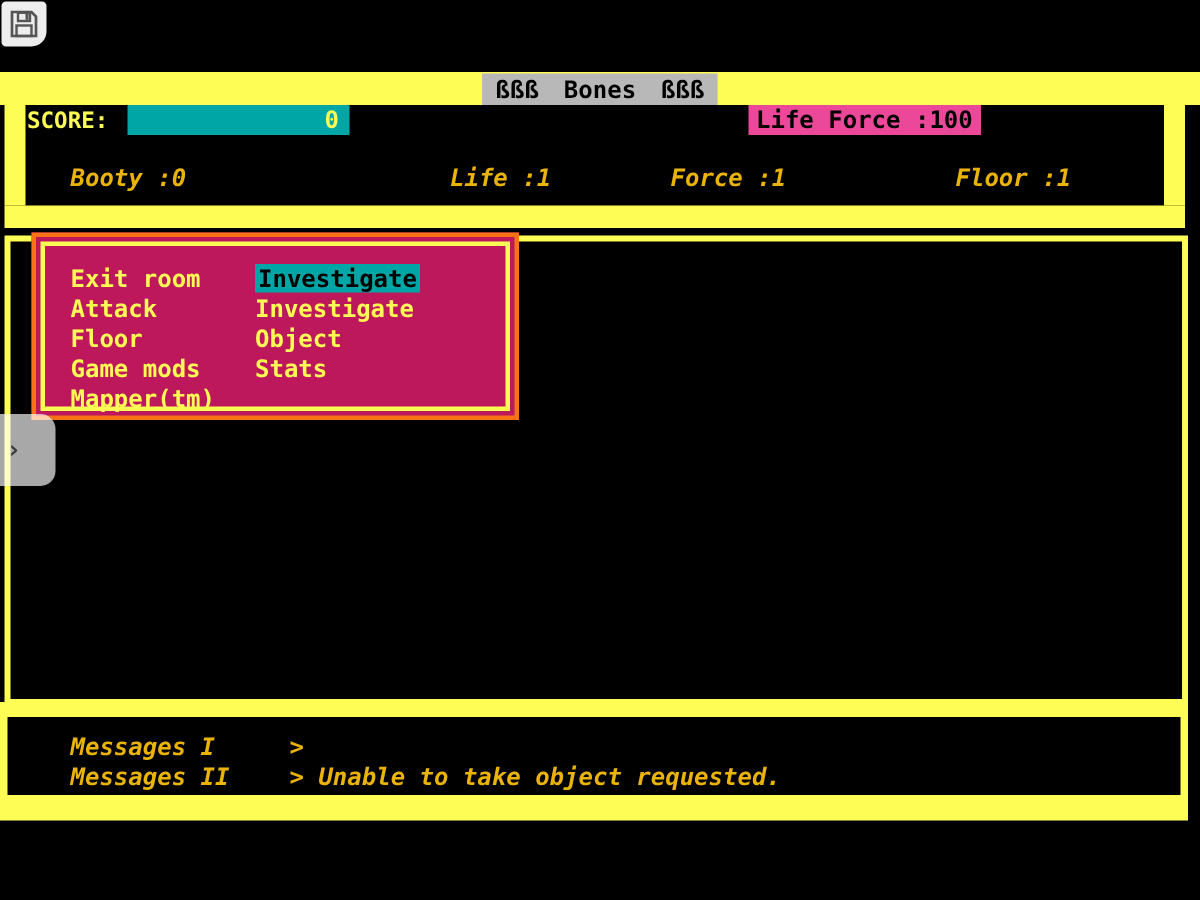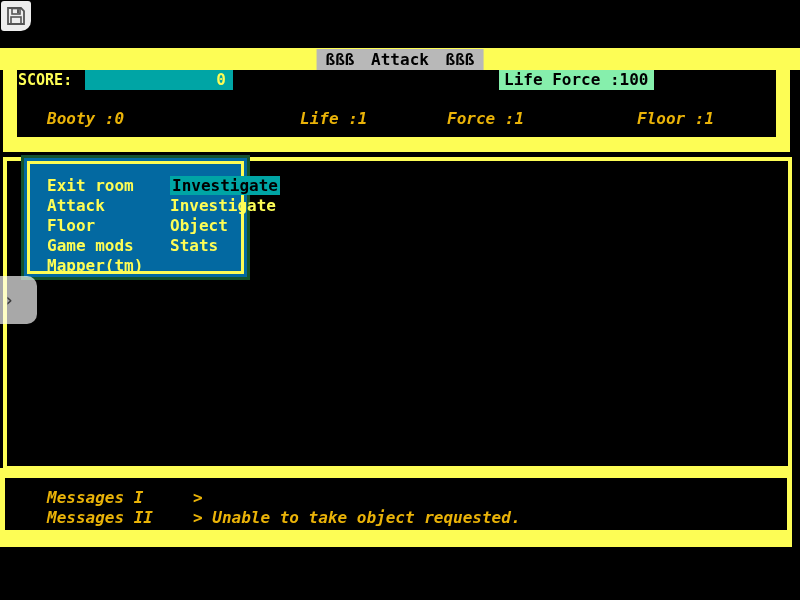--- a/index.html
+++ b/index.html
@@ -17,32 +17,32 @@
 
   
   #title-box{top:49px;left:50%;transform:translateX(-50%);height:21px;line-height:21px;
              background:#b8b8b8;color:#000;font-size:16px;padding:0 9px;white-space:pre;
              word-spacing:7px;z-index:2;}
 
   
   #score-label{left:18px;top:71px;font-size:15px;line-height:19px;}
   #score-bar{left:85px;top:70px;width:148px;height:20px;background:#00a5a5;
              text-align:right;font-size:16px;line-height:20px;padding-right:7px;box-sizing:border-box;}
-  #life-force{left:499px;top:70px;height:20px;line-height:20px;background:#86efac;color:#000;
+  #life-force{left:499px;top:70px;height:20px;line-height:20px;background:#ec4899;color:#000;
               font-size:16px;padding:0 5px;}
   .stat{top:110px;font-size:16px;line-height:18px;}
   #stat-booty{left:47px;} #stat-armor{left:300px;} #stat-force{left:447px;} #stat-floor{left:597px;margin-left:40px;}
 
   
   #main-box{left:3px;top:157px;width:789px;height:313px;border:4px solid #fdfd55;
             background:#000;box-sizing:border-box;}
 
   
-  #menu-box{left:21px;top:155px;width:229px;height:125px;border:3px solid #14532d;
-            background:#0369a1;box-sizing:border-box;z-index:3;}
+  #menu-box{left:21px;top:155px;width:325px;height:125px;border:3px solid #f97316;
+            background:#be185d;box-sizing:border-box;z-index:3;}
   #menu-inner{position:absolute;left:3px;top:3px;right:3px;bottom:3px;
               border:3px solid #fdfd55;}
   .menu-item{position:absolute;font-size:16px;line-height:19px;color:#fdfd55;cursor:pointer;
              white-space:pre;}
   .menu-item.selected{background:#00a5a5;color:#000;padding:0 2px;}
   .mcol1{left:17px;} .mcol2{left:140px;}
 
   
   .msg{font-size:16px;line-height:18px;white-space:pre;}
 
@@ -66,21 +66,21 @@
         <rect x="5" y="11" width="10" height="7" fill="none" stroke="#555" stroke-width="1.6"></rect>
       </svg>
     </span>
   </button>
 
   <button class="abs" id="panel-tab">
     <span>›</span>
   </button>
 
   <div class="yellow-band" style="left:0;top:48px;width:800px;height:22px;"></div>
-  <div class="abs" id="title-box">ßßß Attack ßßß</div>
+  <div class="abs" id="title-box">ßßß Bones ßßß</div>
 
   <div class="yellow-band" style="left:3px;top:70px;width:14px;height:67px;"></div>
   <div class="yellow-band" style="left:776px;top:70px;width:14px;height:67px;"></div>
   <div class="yellow-band" style="left:3px;top:137px;width:787px;height:15px;"></div>
 
   <div class="abs yellow-text" id="score-label">SCORE:</div>
   <div class="abs yellow-text" id="score-bar">
     <span>0</span>
   </div>
   <div class="abs" id="life-force">Life Force :100</div>

